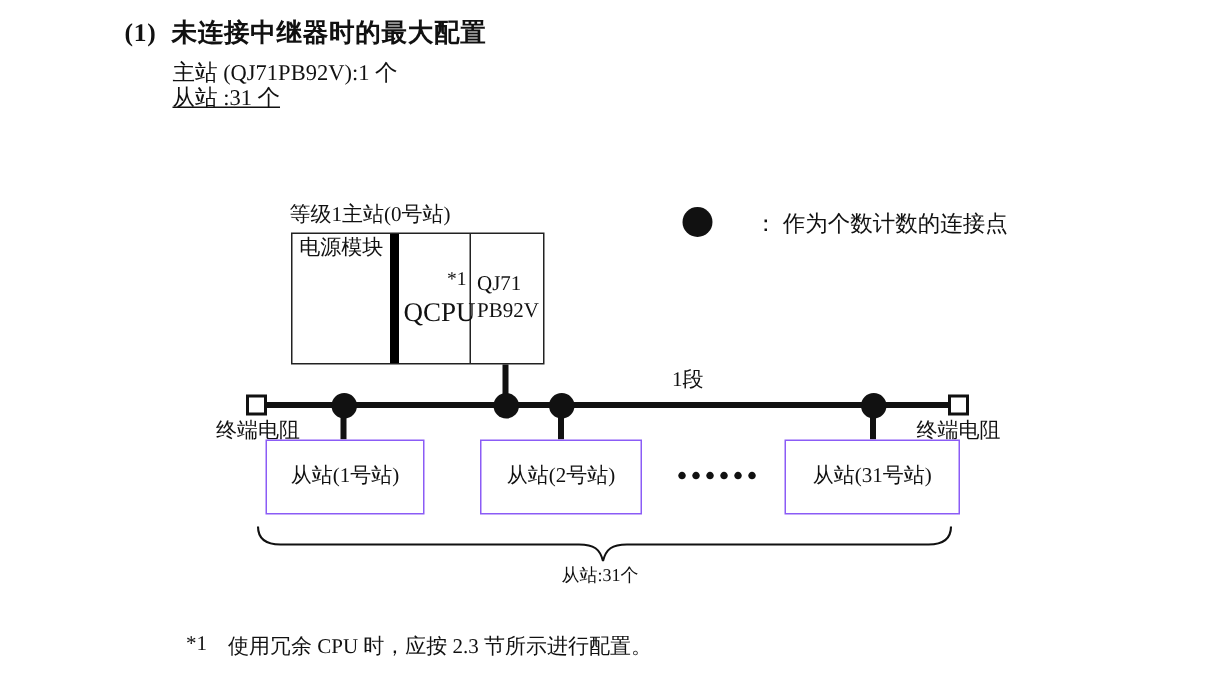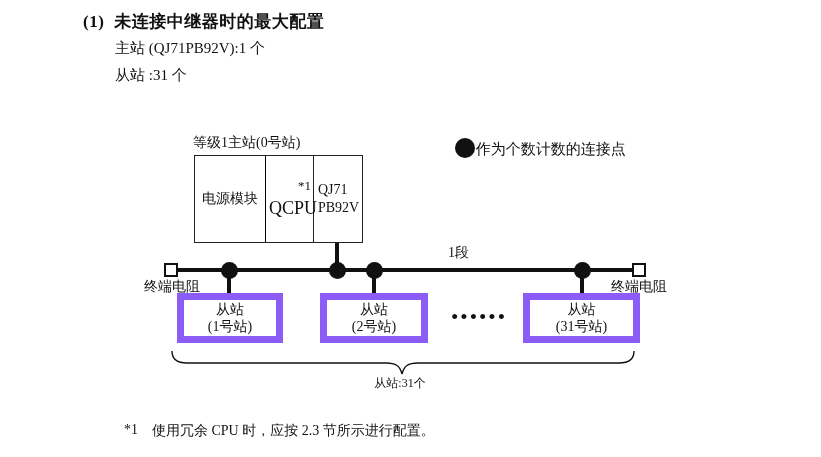--- a/index.html
+++ b/index.html
@@ -30,21 +30,21 @@
     white-space: nowrap;
   }
   
   .legend-dot {
     left: 455px; top: 138px;
     width: 20px; height: 20px;
     border-radius: 50%;
     background: #111111;
   }
   .legend-text {
-    left: 457px; top: 140px;
+    left: 503px; top: 140px;
     font-size: 15px;
     white-space: nowrap;
   }
   
   .master-label {
     left: 193px; top: 134px;
     font-size: 14px; white-space: nowrap;
   }
   .master-box {
     left: 194px; top: 155px;
@@ -54,22 +54,22 @@
     display: flex;
     background: #ffffff;
   }
   .cell {
     box-sizing: border-box;
     position: relative;
     font-size: 14px;
   }
   .cell-power {
     width: 71px;
-    border-right: 1px solid #000000;
-    display: flex; align-items: center; justify-content: center;
+    border-right: 6px solid #000000;
+    display: flex; justify-content: center;
   }
   .cell-cpu {
     width: 48px;
     border-right: 1px solid #222222;
   }
   .cell-cpu .cpu-note {
     position: absolute; top: 22px; right: 2px;
     font-size: 13px;
   }
   .cell-cpu .cpu-name {
@@ -98,24 +98,24 @@
   .seg-label { left: 448px; top: 244px; font-size: 14px; white-space: nowrap; font-family: Liberation Serif, serif; }
   .node {
     width: 17px; height: 17px;
     border-radius: 50%;
     background: #111111;
     top: 262px;
   }
   
   .slave-box {
     top: 293px; height: 50px;
-    border: 7px solid #8b5cf6;
+    border: 1px solid #8b5cf6;
     box-sizing: border-box;
     background: #ffffff;
-    display: flex; flex-direction: column;
+    display: flex; flex-direction: row;
     align-items: center; justify-content: center;
     font-size: 14px; line-height: 1.25;
     text-align: center;
   }
   .ellipsis {
     left: 443px; top: 305px;
     width: 72px;
     text-align: center;
     font-size: 21px;
     letter-spacing: 2px;
@@ -139,21 +139,21 @@
 </style>
 </head>
 <body>
 
 <div id="page">
 
   <div class="abs heading">
     <span class="hmark">(1)</span><span>未连接中继器时的最大配置</span>
   </div>
   <div class="abs bodyline" style="top:39px;">主站 (QJ71PB92V):1 个</div>
-  <div class="abs bodyline" style="top:66px;">从站 :31 个</div>
+  <div class="abs bodyline" style="top:56px;text-decoration:underline;">从站 :31 个</div>
 
   <div class="abs legend-dot"></div>
   <div class="abs legend-text">
     <span>：</span>
     <span>作为个数计数的连接点</span>
   </div>
 
   <div class="abs master-label">等级1主站(0号站)</div>
   <div class="abs master-box">
     <div class="cell cell-power">

